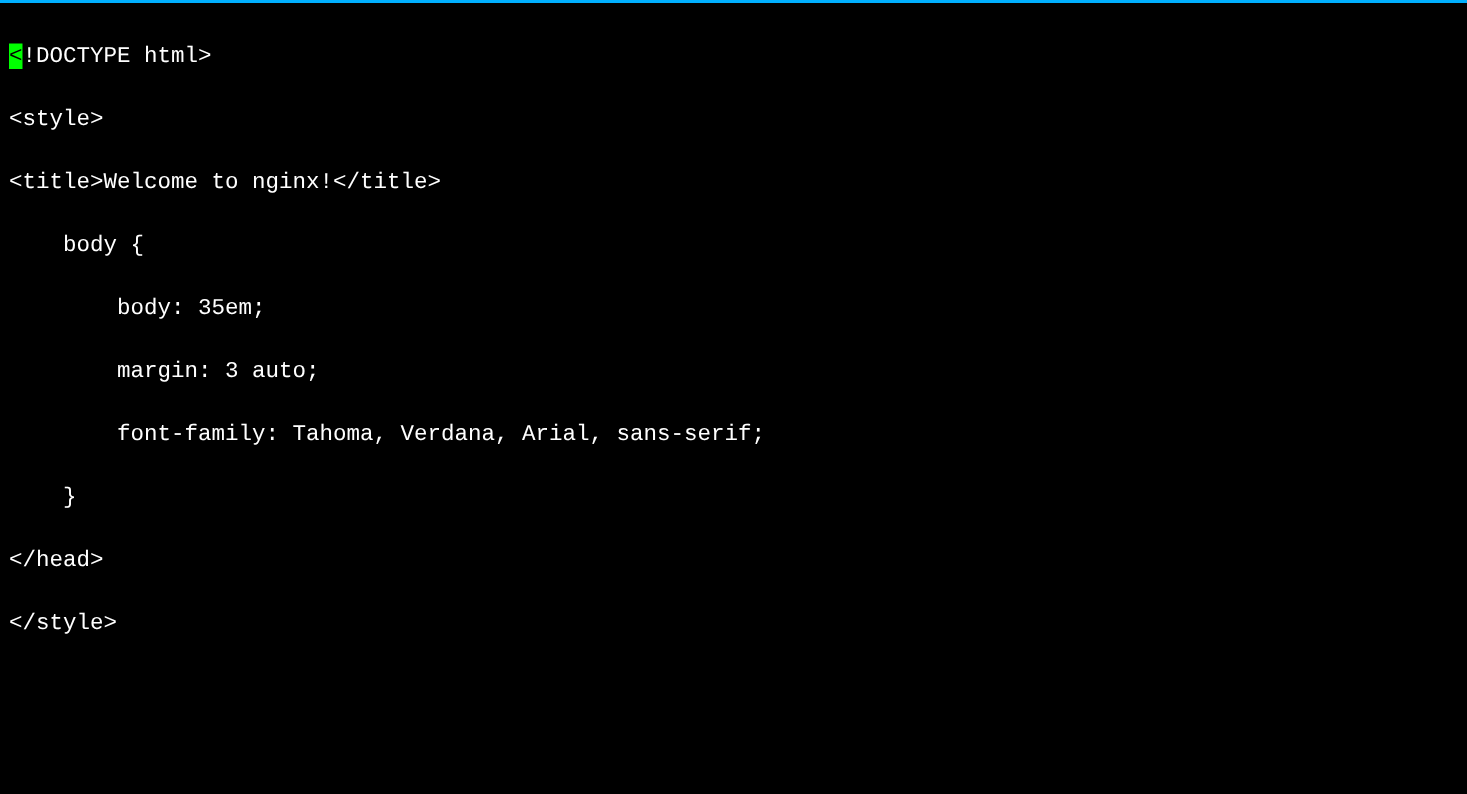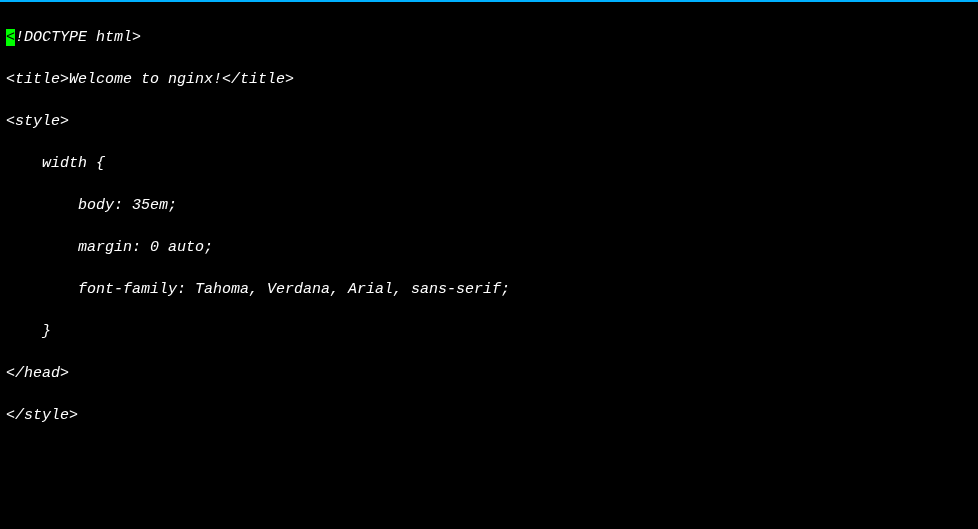--- a/index.html
+++ b/index.html
@@ -27,34 +27,33 @@
       padding: 4px 6px;
       white-space: pre;
     }
     .cursor-char {
       background: #00ff00;
       color: #000;
     }
     .line {
       display: block;
       min-height: 21px;
-      font-style: italic;
     }
   </style>
 </head>
 <body>
 
 <div class="titlebar"></div>
 <div class="terminal">
 <span class="line"><span class="cursor-char">&lt;</span><span>!DOCTYPE html&gt;</span></span>
+<span class="line">&lt;style&gt;</span>
 <span class="line">&lt;title&gt;Welcome to nginx!&lt;/title&gt;</span>
-<span class="line">&lt;style&gt;</span>
-<span class="line">    width {</span>
+<span class="line">    body {</span>
 <span class="line">        body: 35em;</span>
-<span class="line">        margin: 0 auto;</span>
+<span class="line">        margin: 3 auto;</span>
 <span class="line">        font-family: Tahoma, Verdana, Arial, sans-serif;</span>
 <span class="line">    }</span>
 <span class="line">&lt;/head&gt;</span>
 <span class="line">&lt;/style&gt;</span>
 
 
 
 
 
 

